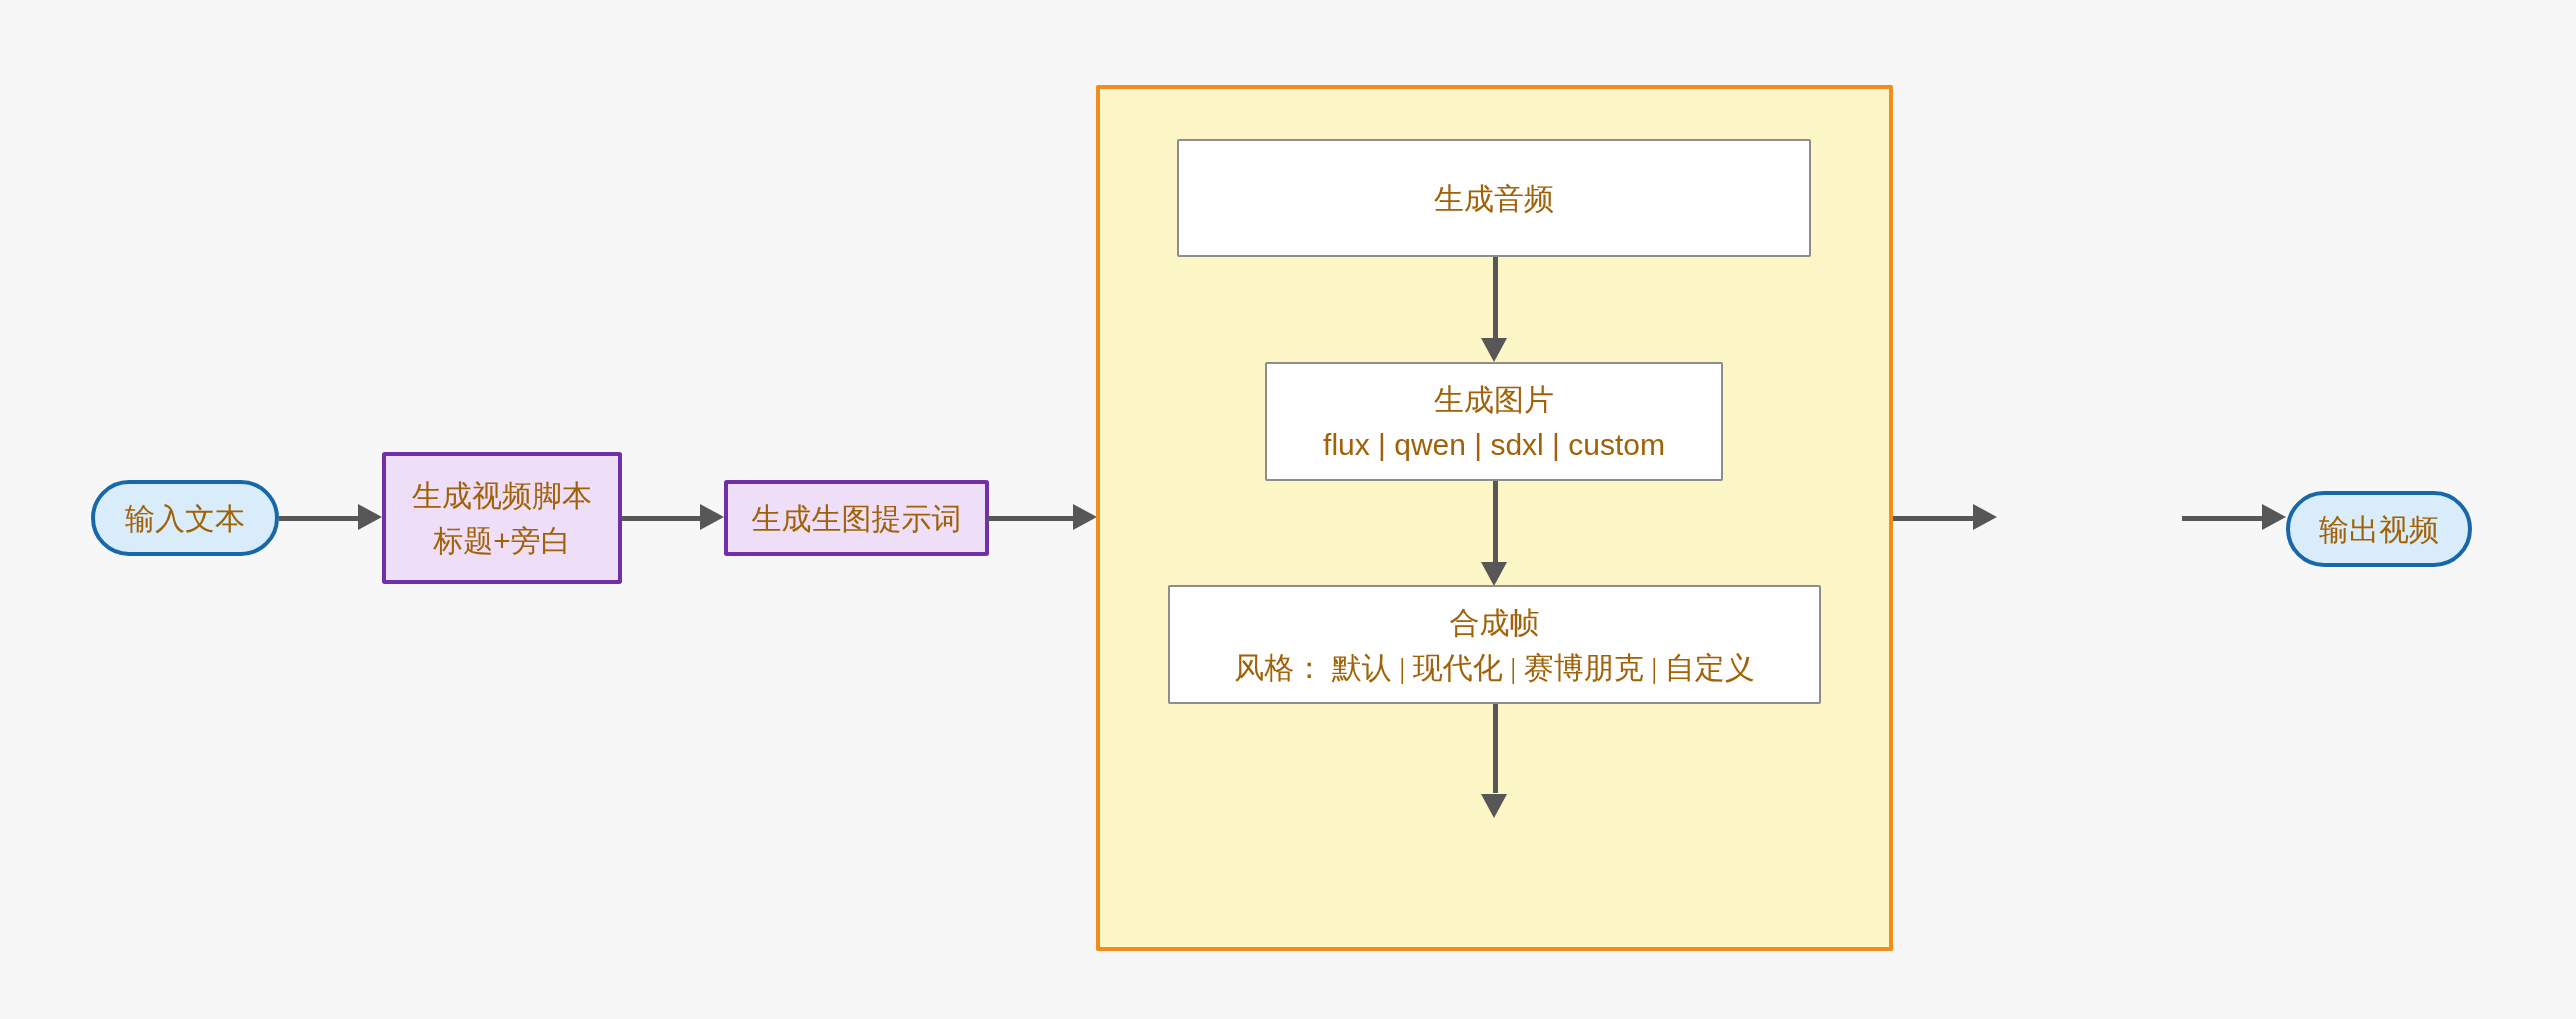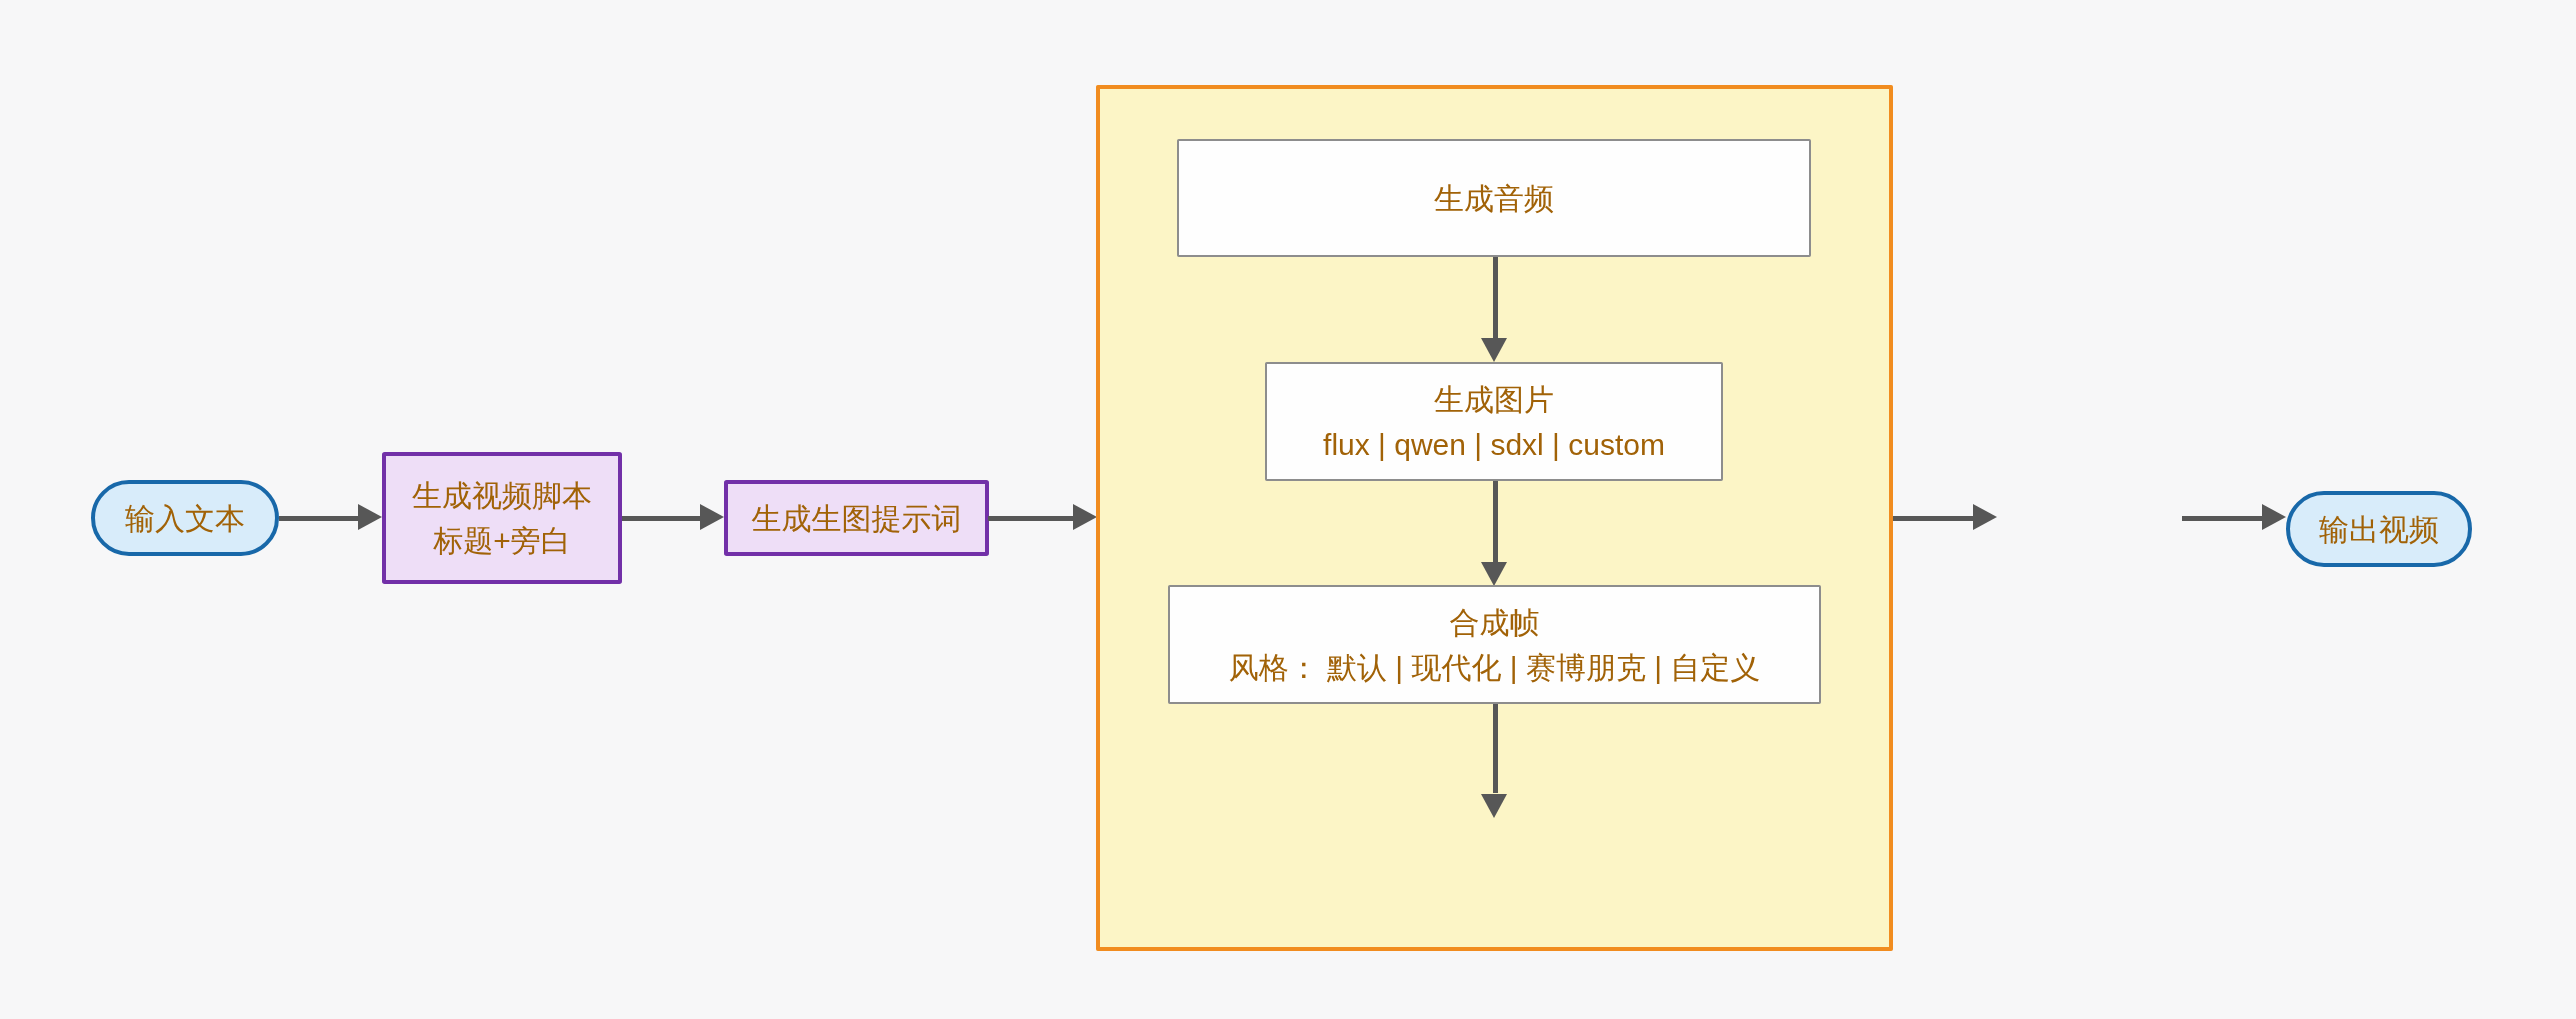--- a/index.html
+++ b/index.html
@@ -105,21 +105,21 @@
   <div class="head-down" style="left:1481px; top:338px;"></div>
 
   <div class="node whitebox" style="left:1265px; top:362px; width:458px; height:119px;">
     <span>生成图片</span>
     <span>flux | qwen | sdxl | custom</span>
   </div>
 
   <div class="vline" style="left:1493px; top:481px; height:81px;"></div>
   <div class="head-down" style="left:1481px; top:562px;"></div>
 
-  <div class="node whitebox" style="left:1168px; top:585px; width:653px; height:119px;">
+  <div class="node whitebox" style="left:1168px; top:585px; width:653px; height:119px;font-family:Liberation Serif, serif;">
     <span>合成帧</span>
     <span>风格： 默认 | 现代化 | 赛博朋克 | 自定义</span>
   </div>
 
   <div class="vline" style="left:1493px; top:704px; height:89px;"></div>
   <div class="head-down" style="left:1481px; top:794px;"></div>
 
 
   <div class="hline" style="left:1893px; top:516px; width:80px;"></div>
   <div class="head-right" style="left:1973px; top:504px;"></div>

